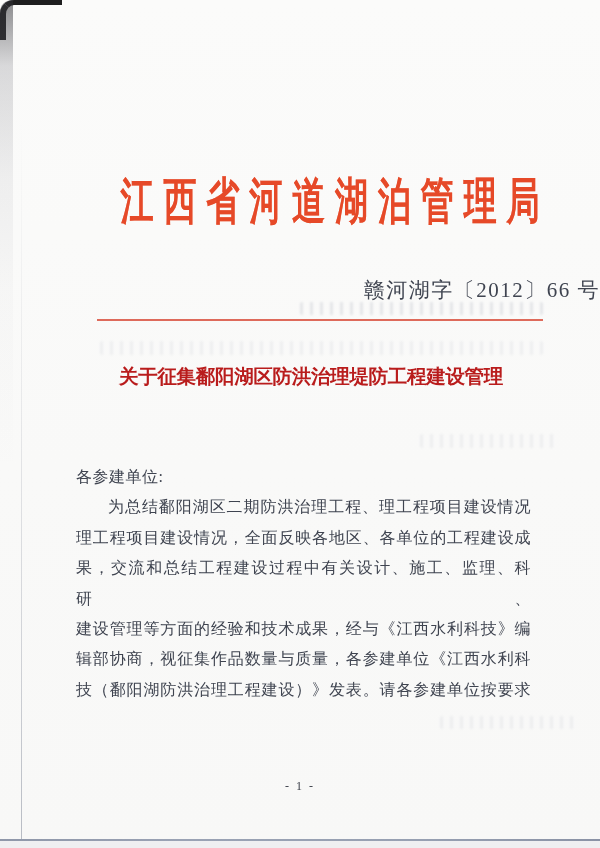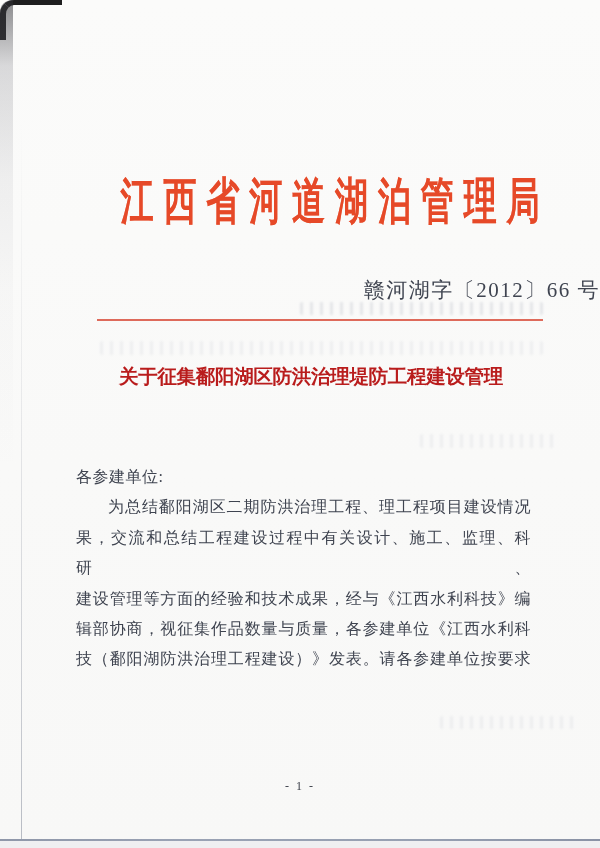--- a/index.html
+++ b/index.html
@@ -129,19 +129,20 @@
 
 <div class="abs red-rule"></div>
 
 <div class="abs doc-title">
   <div>关于征集鄱阳湖区防洪治理堤防工程建设管理</div>
 </div>
 
 <div class="abs body-block">
     <div class="body-line">各参建单位:</div>
     <div class="body-line fill indent">为总结鄱阳湖区二期防洪治理工程、理工程项目建设情况</div>
+    <div class="body-line fill">理工程项目建设情况，全面反映各地区、各单位的工程建设成</div>
     <div class="body-line fill">果，交流和总结工程建设过程中有关设计、施工、监理、科研、</div>
     <div class="body-line fill">建设管理等方面的经验和技术成果，经与《江西水利科技》编</div>
     <div class="body-line fill">辑部协商，视征集作品数量与质量，各参建单位《江西水利科</div>
     <div class="body-line fill">技（鄱阳湖防洪治理工程建设）》发表。请各参建单位按要求</div>
   </div>
 
 <div class="abs page-number">- 1 -</div>
 
 </body></html>

